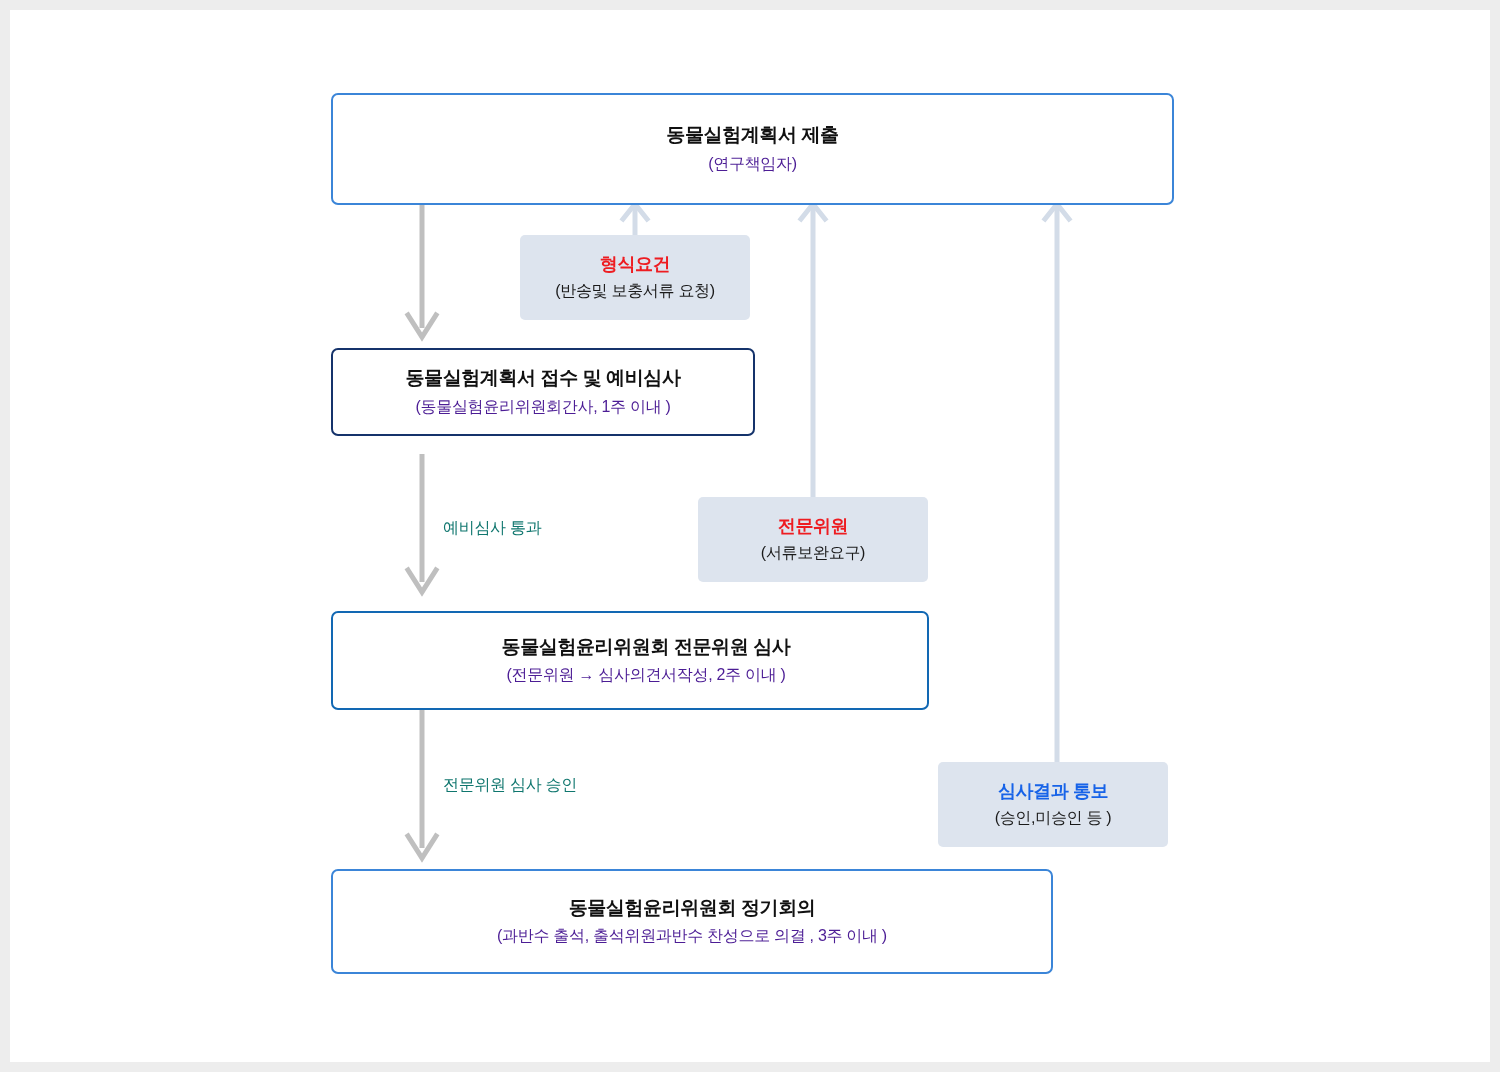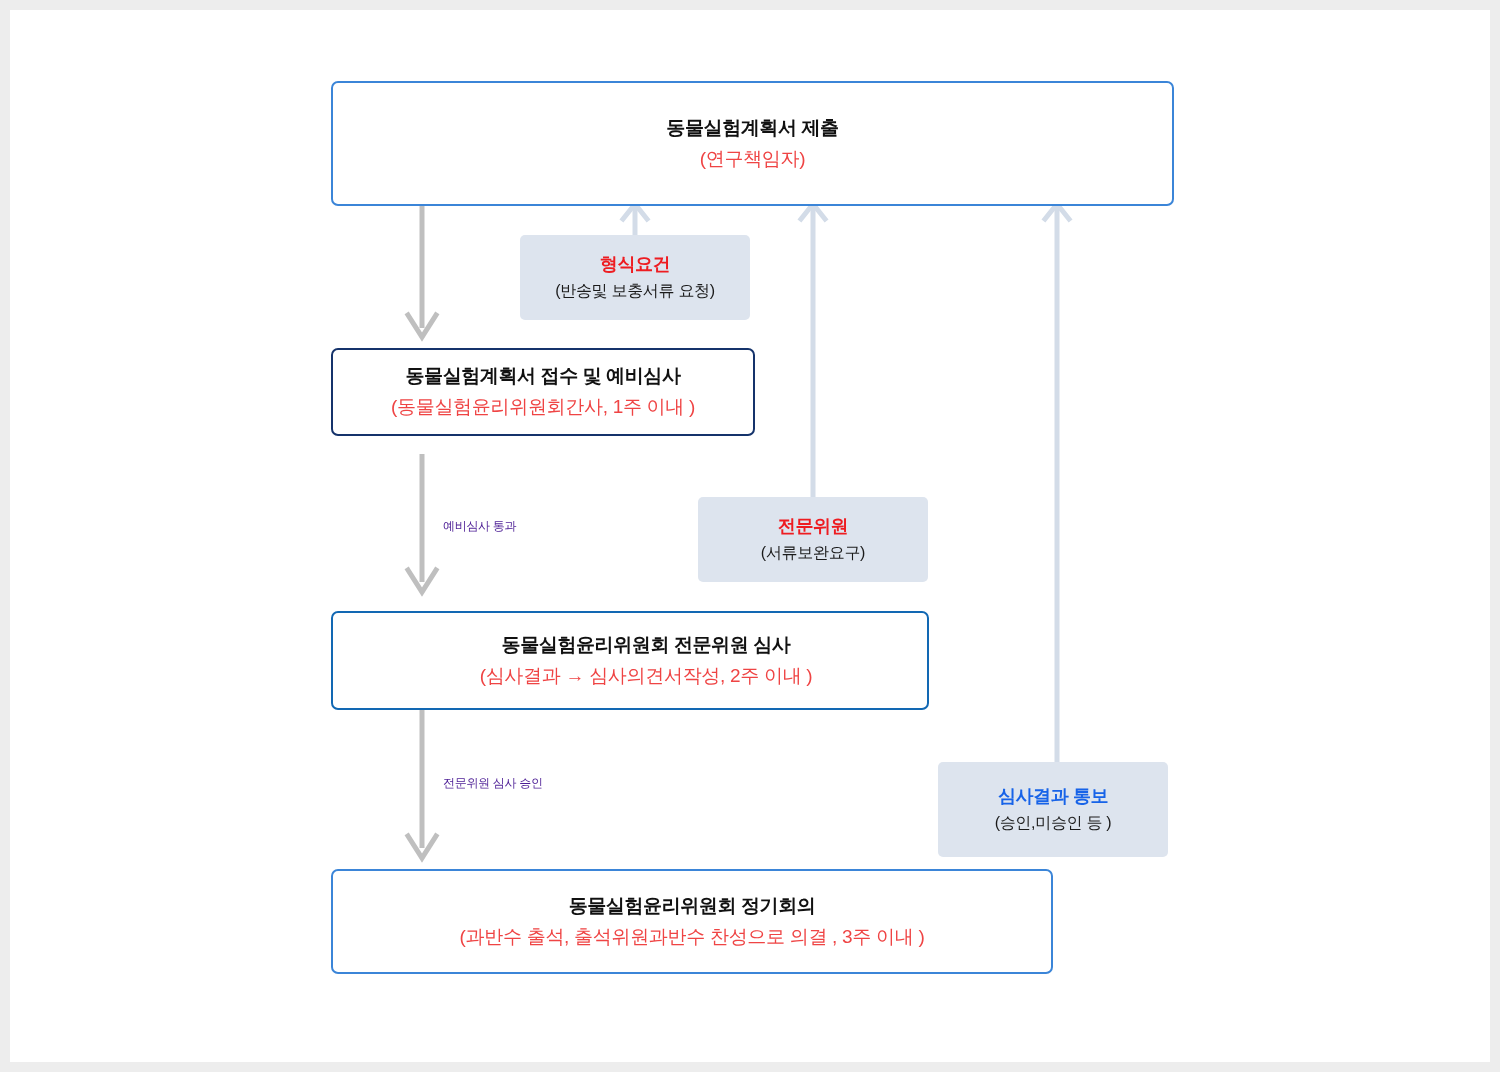--- a/index.html
+++ b/index.html
@@ -35,23 +35,23 @@
     z-index: 5;
   }
   .pbox .ptitle {
     font-size: 19px;
     font-weight: bold;
     color: #111111;
     letter-spacing: -0.4px;
     line-height: 1.25;
   }
   .pbox .psub {
-    font-size: 19px;
+    font-size: 16px;
     font-weight: normal;
-    color: #ef4444;
+    color: #4c1d95;
     letter-spacing: -0.3px;
     line-height: 1.3;
     margin-top: 7px;
   }
 
   .border-lightblue { border: 2px solid #3b85d8; }
   .border-navy      { border: 2.5px solid #15336b; }
   .border-blue      { border: 2.5px solid #1268b3; padding-left: 32px; }
 
   
@@ -79,22 +79,22 @@
     letter-spacing: -0.3px;
     line-height: 1.3;
     margin-top: 6px;
   }
   .t-red  { color: #ee1c21; }
   .t-blue { color: #1763e8; }
 
   
   .clabel {
     position: absolute;
-    font-size: 12px;
-    color: #4c1d95;
+    font-size: 16px;
+    color: #0f766e;
     letter-spacing: -0.3px;
     white-space: nowrap;
     z-index: 7;
   }
 
   
   #arrows {
     position: absolute;
     left: 0; top: 0;
     width: 1480px; height: 1052px;
@@ -133,51 +133,51 @@
       <line x1="803" y1="487" x2="803" y2="195" stroke="#d3dce8" stroke-width="5"></line>
       <polyline points="791,209 803,194 815,209" fill="none" stroke="#d3dce8" stroke-width="5" stroke-linecap="square"></polyline>
     </g>
 
     <g>
       <line x1="1047" y1="752" x2="1047" y2="195" stroke="#d3dce8" stroke-width="5"></line>
       <polyline points="1035,209 1047,194 1059,209" fill="none" stroke="#d3dce8" stroke-width="5" stroke-linecap="square"></polyline>
     </g>
   </svg>
 
-  <div class="pbox border-lightblue" style="left:321px; top:71px; width:843px; height:125px;">
+  <div class="pbox border-lightblue" style="left:321px; top:83px; width:843px; height:112px;">
     <div class="ptitle">동물실험계획서 제출</div>
     <div class="psub">(연구책임자)</div>
   </div>
 
   <div class="pbox border-navy" style="left:321px; top:338px; width:424px; height:88px;">
     <div class="ptitle">동물실험계획서 접수 및 예비심사</div>
     <div class="psub">(동물실험윤리위원회간사, 1주 이내 )</div>
   </div>
 
   <div class="pbox border-blue" style="left:321px; top:601px; width:598px; height:99px;">
     <div class="ptitle">동물실험윤리위원회 전문위원 심사</div>
-    <div class="psub">(심사결과 → 심사의견서작성, 2주 이내 )</div>
+    <div class="psub">(전문위원 → 심사의견서작성, 2주 이내 )</div>
   </div>
 
   <div class="pbox border-lightblue" style="left:321px; top:859px; width:722px; height:105px;">
     <div class="ptitle">동물실험윤리위원회 정기회의</div>
     <div class="psub">(과반수 출석, 출석위원과반수 찬성으로 의결 , 3주 이내 )</div>
   </div>
 
   <div class="nbox" style="left:510px; top:225px; width:230px; height:85px;">
     <div class="ntitle t-red">형식요건</div>
     <div class="nsub">(반송및 보충서류 요청)</div>
   </div>
 
   <div class="nbox" style="left:688px; top:487px; width:230px; height:85px;">
     <div class="ntitle t-red">전문위원</div>
     <div class="nsub">(서류보완요구)</div>
   </div>
 
-  <div class="nbox" style="left:928px; top:752px; width:230px; height:95px;">
+  <div class="nbox" style="left:928px; top:752px; width:230px; height:85px;">
     <div class="ntitle t-blue">심사결과 통보</div>
     <div class="nsub">(승인,미승인 등  )</div>
   </div>
 
   <div class="clabel" style="left:433px; top:508px;">예비심사 통과</div>
 
   <div class="clabel" style="left:433px; top:765px;">전문위원 심사 승인</div>
 
 </div>
 

